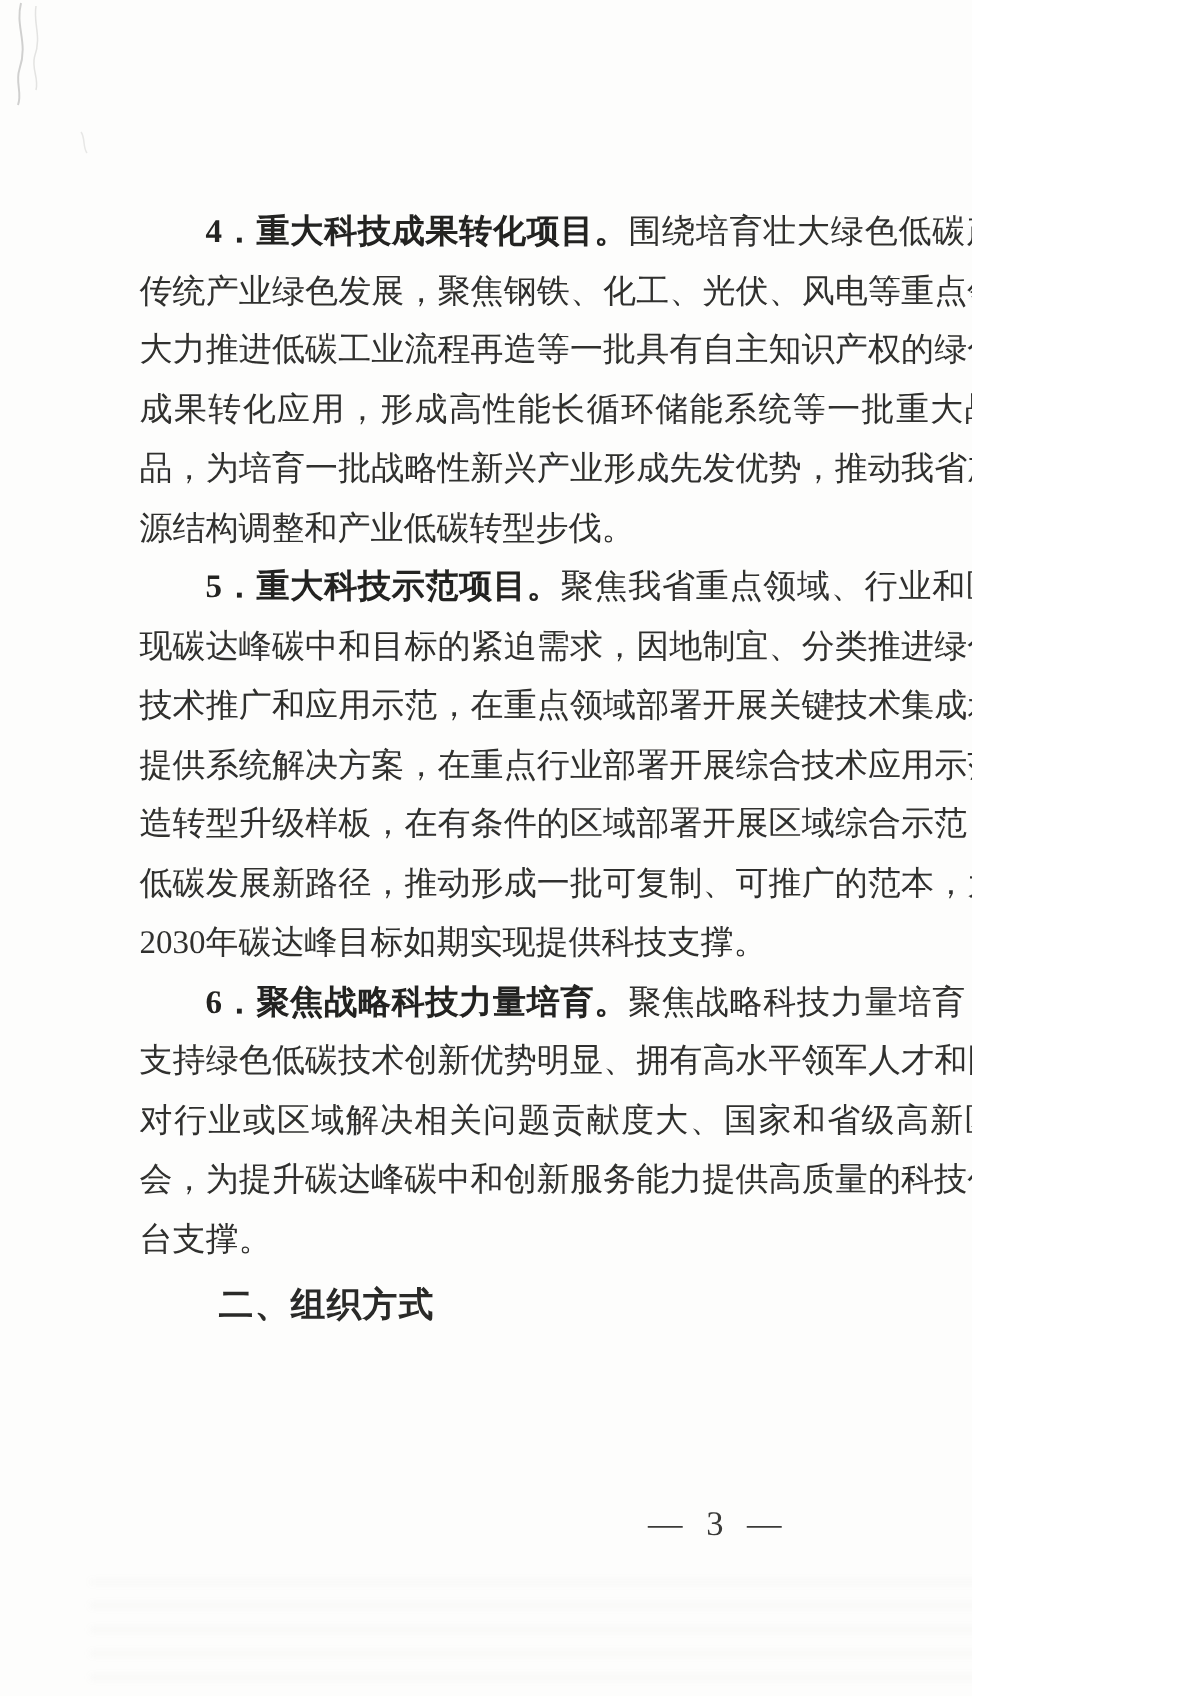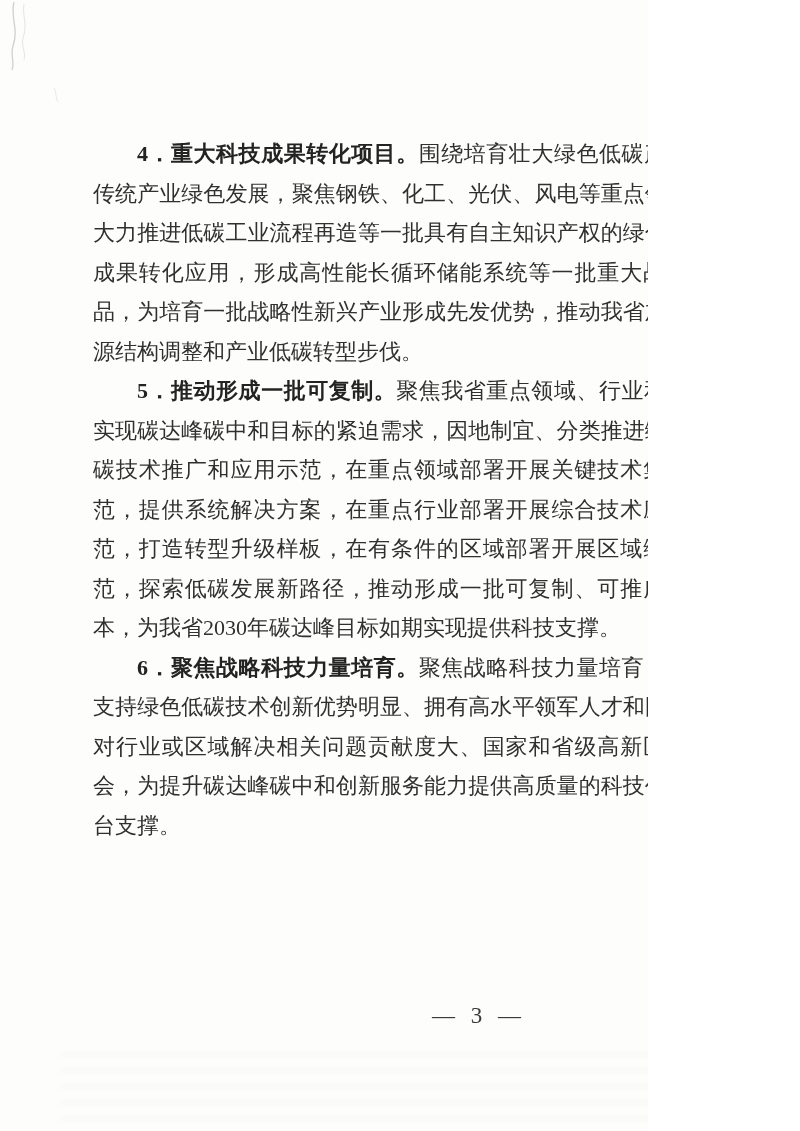--- a/index.html
+++ b/index.html
@@ -89,24 +89,25 @@
   <svg class="artifact-topleft" width="120" height="170" viewBox="0 0 120 170">
     <path d="M14,2 C10,18 19,28 13,46 C10,55 15,62 12,70" fill="none" stroke="#9a9a98" stroke-width="1.3" opacity="0.45"></path>
     <path d="M24,4 C22,16 28,24 23,38 C21,46 26,52 24,60" fill="none" stroke="#a8a8a6" stroke-width="1" opacity="0.3"></path>
     <path d="M54,88 C57,92 55,98 58,102" fill="none" stroke="#b5b5b3" stroke-width="1" opacity="0.3"></path>
   </svg>
 
   <main class="content">
 
     <p class="para"><span class="num">4．</span><span class="blabel">重大科技成果转化项目。</span><span>围绕培育壮大绿色低碳产业和传统产业绿色发展，聚焦钢铁、化工、光伏、风电等重点领域，大力推进低碳工业流程再造等一批具有自主知识产权的绿色技术成果转化应用，形成高性能长循环储能系统等一批重大战略产品，为培育一批战略性新兴产业形成先发优势，推动我省加快能源结构调整和产业低碳转型步伐。</span></p>
 
-    <p class="para"><span class="num">5．</span><span class="blabel">推动形成一批可复制。</span><span>聚焦我省重点领域、行业和区域实现碳达峰碳中和目标的紧迫需求，因地制宜、分类推进绿色低碳技术推广和应用示范，在重点领域部署开展关键技术集成示范，提供系统解决方案，在重点行业部署开展综合技术应用示范，打造转型升级样板，在有条件的区域部署开展区域综合示范，探索低碳发展新路径，推动形成一批可复制、可推广的范本，为我省2030年碳达峰目标如期实现提供科技支撑。</span></p>
+    <p class="para"><span class="num">5．</span><span class="blabel">重大科技示范项目。</span><span>聚焦我省重点领域、行业和区域实现碳达峰碳中和目标的紧迫需求，因地制宜、分类推进绿色低碳技术推广和应用示范，在重点领域部署开展关键技术集成示范，提供系统解决方案，在重点行业部署开展综合技术应用示范，打造转型升级样板，在有条件的区域部署开展区域综合示范，探索低碳发展新路径，推动形成一批可复制、可推广的范本，为我省2030年碳达峰目标如期实现提供科技支撑。</span></p>
 
     <p class="para"><span class="num">6．</span><span class="blabel">聚焦战略科技力量培育。</span><span>聚焦战略科技力量培育，重点支持绿色低碳技术创新优势明显、拥有高水平领军人才和团队，对行业或区域解决相关问题贡献度大、国家和省级高新区管委会，为提升碳达峰碳中和创新服务能力提供高质量的科技创新平台支撑。</span></p>
 
+    <h2 class="section-heading">二、组织方式</h2>
 
 
   </main>
 
   <div class="page-number">— 3 —</div>
 
   <div class="bleed-through"></div>
 
 </div>
 

